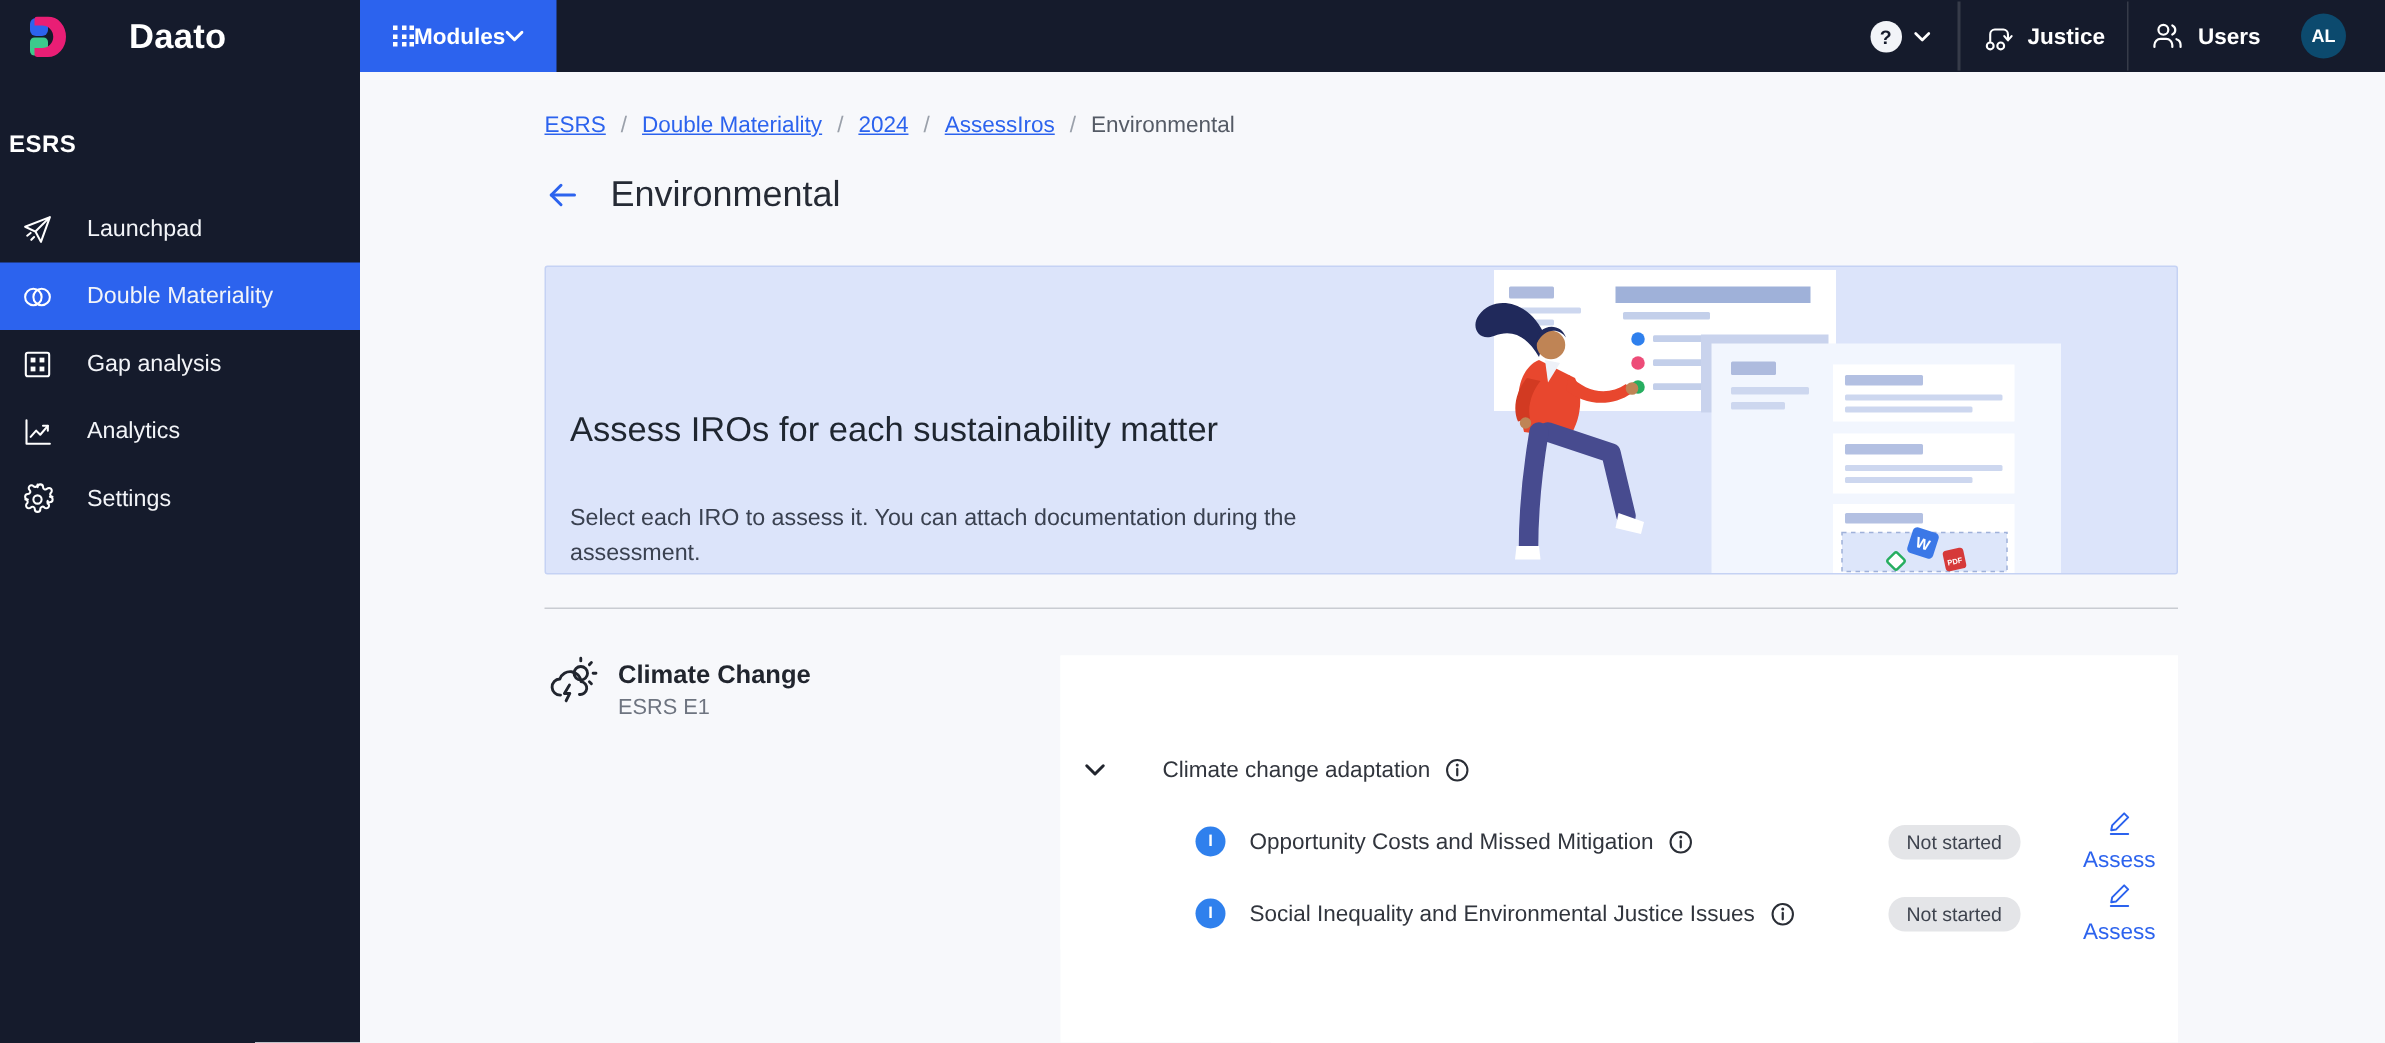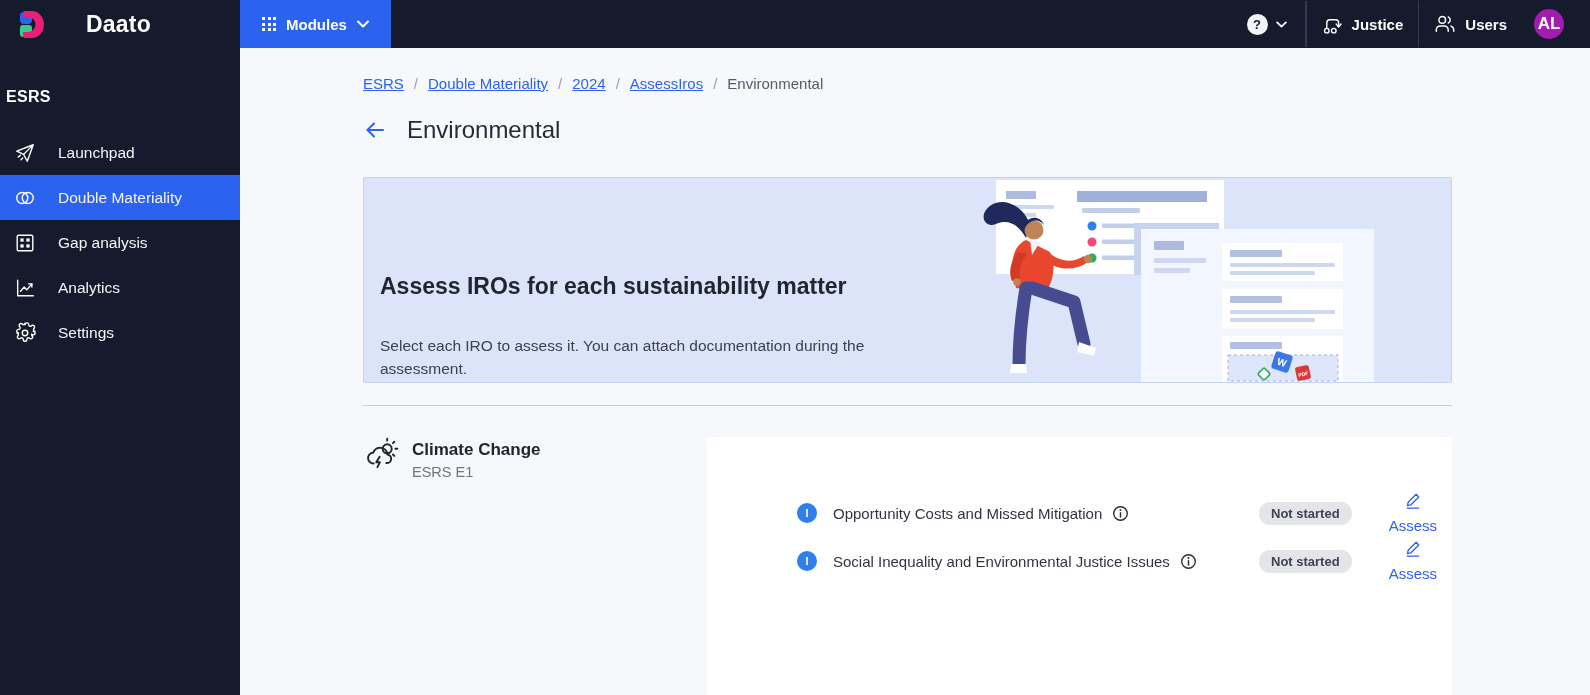--- a/index.html
+++ b/index.html
@@ -13,33 +13,33 @@
   }
   
   .topbar {
     position:absolute; left:0; top:0; width:1590px; height:48px;
     background:#151B2C; display:flex; align-items:center; z-index:30;
   }
   .logo-wrap { width:240px; display:flex; align-items:center; padding-left:20px; gap:6px; cursor:pointer; }
   .logo-text { color:#FFFFFF; font-size:23px; font-weight:bold; letter-spacing:.2px;margin-left:36px; }
   .modules-btn {
     height:48px; padding:0 22px; background:#2C63EE; color:#fff;
-    display:flex; align-items:center; gap:10px; font-size:15px; font-weight:bold; cursor:pointer;
+    display:flex; align-items:center; font-size:15px; font-weight:bold; cursor:pointer;
   }
   .grid-icon { display:grid; grid-template-columns:repeat(3,3px); grid-gap:2.5px; }
   .grid-icon span { width:3px; height:3px; background:#fff; }
   .topbar-spacer { flex:1; }
   .topbar-right { display:flex; align-items:center; height:48px; }
   .tb-item { display:flex; align-items:center; gap:9px; color:#fff; font-size:15px; font-weight:bold; padding:0 15px; height:48px; cursor:pointer; }
   .tb-divider { width:1px; height:46px; background:rgba(255,255,255,.14); }
   .help-wrap { display:flex; align-items:center; gap:8px; padding:0 18px; cursor:pointer; }
   .help-circle { width:21px; height:21px; border-radius:50%; background:#F2F4F8; color:#151B2C;
     font-size:13px; font-weight:bold; display:flex; align-items:center; justify-content:center; }
-  .avatar { width:30px; height:30px; border-radius:50%; background:#a21caf; color:#fff;
-    font-size:17px; font-weight:bold; display:flex; align-items:center; justify-content:center;
+  .avatar { width:30px; height:30px; border-radius:50%; background:#0c4a6e; color:#fff;
+    font-size:12px; font-weight:bold; display:flex; align-items:center; justify-content:center;
     margin:0 26px 0 12px; cursor:pointer; }
   .chev { stroke:#fff; stroke-width:2; fill:none; stroke-linecap:round; stroke-linejoin:round; }
   .tb-ico { stroke:#fff; stroke-width:1.6; fill:none; stroke-linecap:round; stroke-linejoin:round; }
   
   .sidebar {
     position:absolute; left:0; top:48px; width:240px; height:647px;
     background:#151B2C; z-index:20;
   }
   .sidebar-title { color:#fff; font-size:16px; font-weight:bold; padding:40px 6px 24px 6px; letter-spacing:.3px; }
   .side-item { height:45px; display:flex; align-items:center; padding-left:14px; gap:22px;
@@ -53,21 +53,21 @@
   .breadcrumb { position:absolute; top:27px; left:0; font-size:15px; color:#9AA0AA; display:flex; gap:10px; align-items:center; }
   .breadcrumb a { color:#2C63EE; text-decoration:underline; cursor:pointer; }
   .bc-current { color:#555B66; }
   
   .page-head { position:absolute; top:68px; left:0; display:flex; align-items:center; gap:20px; }
   .back-btn { width:24px; height:24px; cursor:pointer; }
   .page-title { font-size:24px; font-weight:500; color:#262B35; }
   
   .banner { position:absolute; top:129px; left:0; width:1089px; height:206px;
     background:#DCE4FA; border:1px solid #C5D2F4; border-radius:2px; overflow:hidden; }
-  .banner-title { position:absolute; left:16px; top:95px; font-size:23px; font-weight:700; color:#1F2630; }
+  .banner-title { position:absolute; left:16px; top:95px; font-size:23px; font-weight:400; color:#1F2630; }
   .banner-sub { position:absolute; left:16px; top:156px; width:530px; font-size:15.5px; line-height:23px; color:#3A4150; }
   .illus { position:absolute; right:77px; top:2px; }
   
   .hdivider { position:absolute; top:357px; left:0; width:1089px; border-top:1px solid #C9CCD2; }
   
   .section-row { position:absolute; top:389px; left:0; width:1089px; height:258px; display:flex; }
   .left-col { width:344px; display:flex; align-items:flex-start; gap:13px; padding-top:0; }
   .section-texts { padding-top:3px; }
   .section-title { font-size:17px; font-weight:bold; color:#21252E; }
   .section-sub { font-size:14.5px; color:#6E7480; margin-top:4px; }
@@ -79,21 +79,21 @@
   .t-header .h2 { padding-left:32px; font-size:14.5px; font-weight:bold; color:#21252E; }
   .t-row { height:48px; display:grid; grid-template-columns:1fr 110px 100px; align-items:center; padding-right:15px; background:#fff; }
   .row-text { display:flex; align-items:center; font-size:15px; color:#31353D; }
   .expander { margin-left:12px; width:22px; height:22px; display:flex; align-items:center; justify-content:center; cursor:pointer; }
   .group-label { margin-left:34px; }
   .i-badge { margin-left:90px; width:20px; height:20px; border-radius:50%; background:#2F80ED; color:#fff;
     font-size:11px; font-weight:bold; display:flex; align-items:center; justify-content:center; flex:0 0 20px; }
   .iro-label { margin-left:16px; }
   .info-ico { margin-left:10px; cursor:pointer; display:inline-flex; }
   .col-status { padding-left:32px; }
-  .status-badge { display:inline-block; background:#E4E5E8; color:#3E434E; font-size:13px; font-weight:700;
+  .status-badge { display:inline-block; background:#E4E5E8; color:#3E434E; font-size:13px; font-weight:400;
     padding:4px 12px; border-radius:11px; white-space:nowrap; }
   .col-action { display:flex; justify-content:flex-end; }
   .assess-link { display:flex; align-items:center; gap:8px; color:#2C63EE; font-size:15px; cursor:pointer;flex-direction:column; }
 </style>
 </head>
 <body>
 
 <div class="topbar">
   <div class="logo-wrap">
     <span style="display:inline-flex;">
@@ -317,20 +317,39 @@
         </svg>
         <div class="section-texts">
           <div class="section-title">Climate Change</div>
           <div class="section-sub">ESRS E1</div>
         </div>
       </div>
 
       <div class="table-card">
         <div class="t-toolbar"></div>
 
+        <div class="t-row">
+          <div class="row-text">
+            <span class="expander">
+              <svg width="14" height="9" viewBox="0 0 14 9">
+                  <polyline points="1.5,1.5 7,7 12.5,1.5" fill="none" stroke="#21252E" stroke-width="2" stroke-linecap="round" stroke-linejoin="round"></polyline>
+                </svg>
+            </span>
+            <span class="group-label">Climate change adaptation</span>
+            <span class="info-ico">
+              <svg width="17" height="17" viewBox="0 0 16 16">
+                  <circle cx="8" cy="8" r="6.4" fill="none" stroke="#2A2E36" stroke-width="1.3"></circle>
+                  <line x1="8" y1="7.2" x2="8" y2="11.2" stroke="#2A2E36" stroke-width="1.4" stroke-linecap="round"></line>
+                  <circle cx="8" cy="4.7" r="0.95" fill="#2A2E36"></circle>
+                </svg>
+            </span>
+          </div>
+          <div class="col-status"></div>
+          <div class="col-action"></div>
+        </div>
 
         <div class="t-row">
           <div class="row-text">
             <span class="i-badge">I</span>
             <span class="iro-label">Opportunity Costs and Missed Mitigation</span>
             <span class="info-ico">
               <svg width="17" height="17" viewBox="0 0 16 16">
                   <circle cx="8" cy="8" r="6.4" fill="none" stroke="#2A2E36" stroke-width="1.3"></circle>
                   <line x1="8" y1="7.2" x2="8" y2="11.2" stroke="#2A2E36" stroke-width="1.4" stroke-linecap="round"></line>
                   <circle cx="8" cy="4.7" r="0.95" fill="#2A2E36"></circle>

